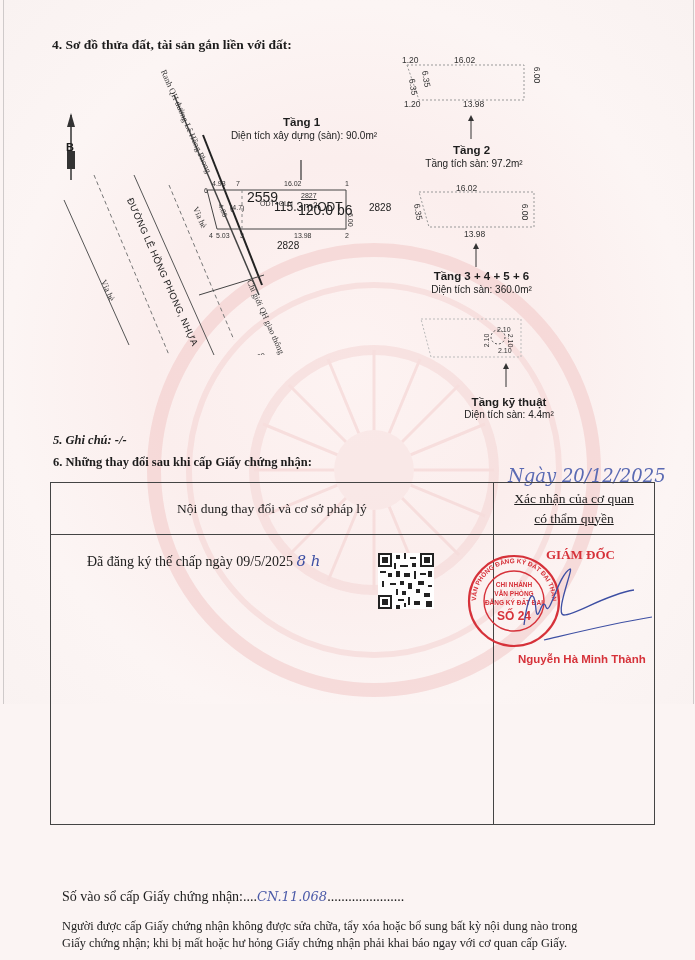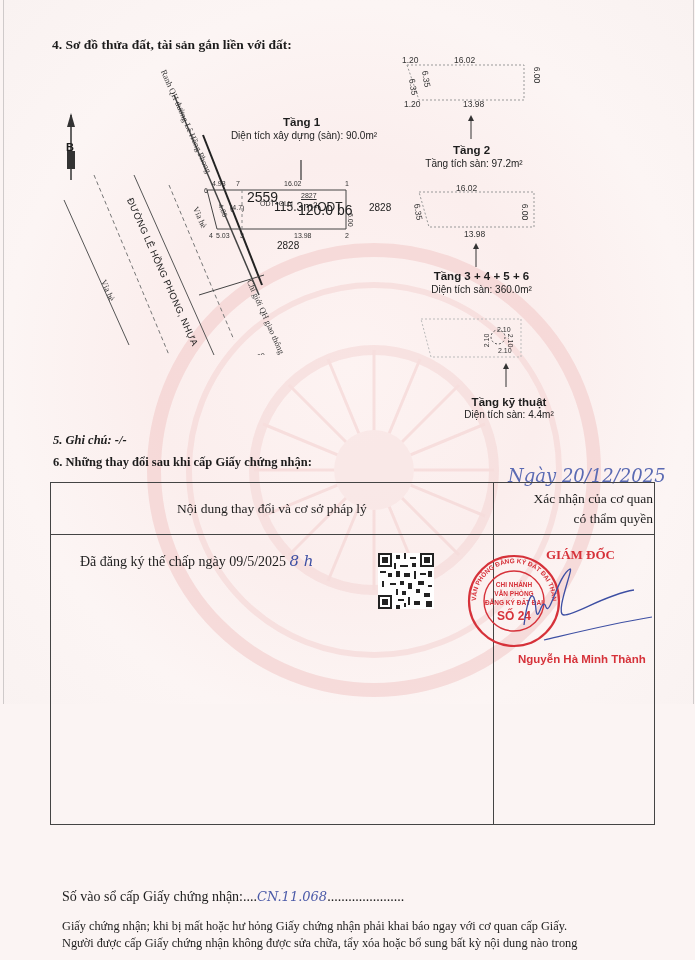--- a/index.html
+++ b/index.html
@@ -20,21 +20,21 @@
   .sans { font-family: "Liberation Sans", sans-serif; }
   .small { font-size: 8.5px; font-family: "Liberation Sans", sans-serif; color: #333; }
   .floor-title { font-weight: bold; font-size: 11.5px; font-family: "Liberation Sans", sans-serif; text-align: center; }
   .floor-area { font-size: 10px; font-family: "Liberation Sans", sans-serif; text-align: center; color: #222; }
   table.changes {
     position: absolute; left: 46px; top: 482px; width: 605px;
     border-collapse: collapse; font-size: 13.5px;
   }
   table.changes td { border: 1px solid #444; vertical-align: top; }
   .hdr-left { height: 49px; text-align: center; vertical-align: middle !important; }
-  .hdr-right { text-align: right; vertical-align: middle !important; line-height: 1.45; }
+  .hdr-right { text-align: center; vertical-align: middle !important; line-height: 1.45; text-decoration: underline; }
   .body-row td { height: 287px; }
   .stamp-red { color: #d6323a; font-family: "Liberation Sans", sans-serif; font-weight: bold; }
   .hand { font-family: "DejaVu Serif", serif; font-style: italic; color: #3d4fa3; }
 </style>
 </head>
 <body>
 
 <div class="page">
 
   <svg class="watermark" viewBox="0 0 460 460">
@@ -167,21 +167,21 @@
     <tbody>
         <tr>
       <td class="hdr-left" style="width:440px;">Nội dung thay đổi và cơ sở pháp lý</td>
       <td class="hdr-right">
         <div>Xác nhận của cơ quan</div>
         <div>có thẩm quyền</div>
       </td>
     </tr>
     <tr class="body-row">
       <td style="position:relative;">
-        <div style="position:absolute; left:29px; top:17px; font-size:14px; white-space:nowrap;">
+        <div style="position:absolute; left:36px; top:17px; font-size:14px; white-space:nowrap;">
           <span>Đã đăng ký thế chấp ngày 09/5/2025</span>
           <span class="hand" style="font-size:15px;">8 h</span>
         </div>
 
         <svg style="position:absolute; left:327px; top:18px;" width="56" height="56" viewBox="0 0 28 28">
           <rect width="28" height="28" fill="#fff"></rect>
           <g fill="#222">
             <rect x="0" y="0" width="7" height="7"></rect>
                 <rect x="1" y="1" width="5" height="5" fill="#fff"></rect>
                 <rect x="2" y="2" width="3" height="3"></rect>
@@ -244,16 +244,16 @@
         <div class="stamp-red" style="position:absolute; left:24px; top:118px; font-size:11.5px; white-space:nowrap;">Nguyễn Hà Minh Thành</div>
       </td>
     </tr>
   </tbody>
     </table>
 
   <div class="abs" style="left:58px; top:889px; font-size:14px; white-space:nowrap;">
     <span>Số vào sổ cấp Giấy chứng nhận:....</span><span class="hand" style="font-size:13px; color:#4b5aa8;">CN.11.068</span><span>......................</span>
   </div>
   <div class="abs" style="left:58px; top:918px; font-size:12.3px; line-height:17px; white-space:nowrap;">
+    <div>Người được cấp Giấy chứng nhận không được sửa chữa, tẩy xóa hoặc bổ sung bất kỳ nội dung nào trong</div>
     <div>Giấy chứng nhận; khi bị mất hoặc hư hỏng Giấy chứng nhận phải khai báo ngay với cơ quan cấp Giấy.</div>
-    <div>Người được cấp Giấy chứng nhận không được sửa chữa, tẩy xóa hoặc bổ sung bất kỳ nội dung nào trong</div>
   </div>
 </div>
 
 </body></html>

